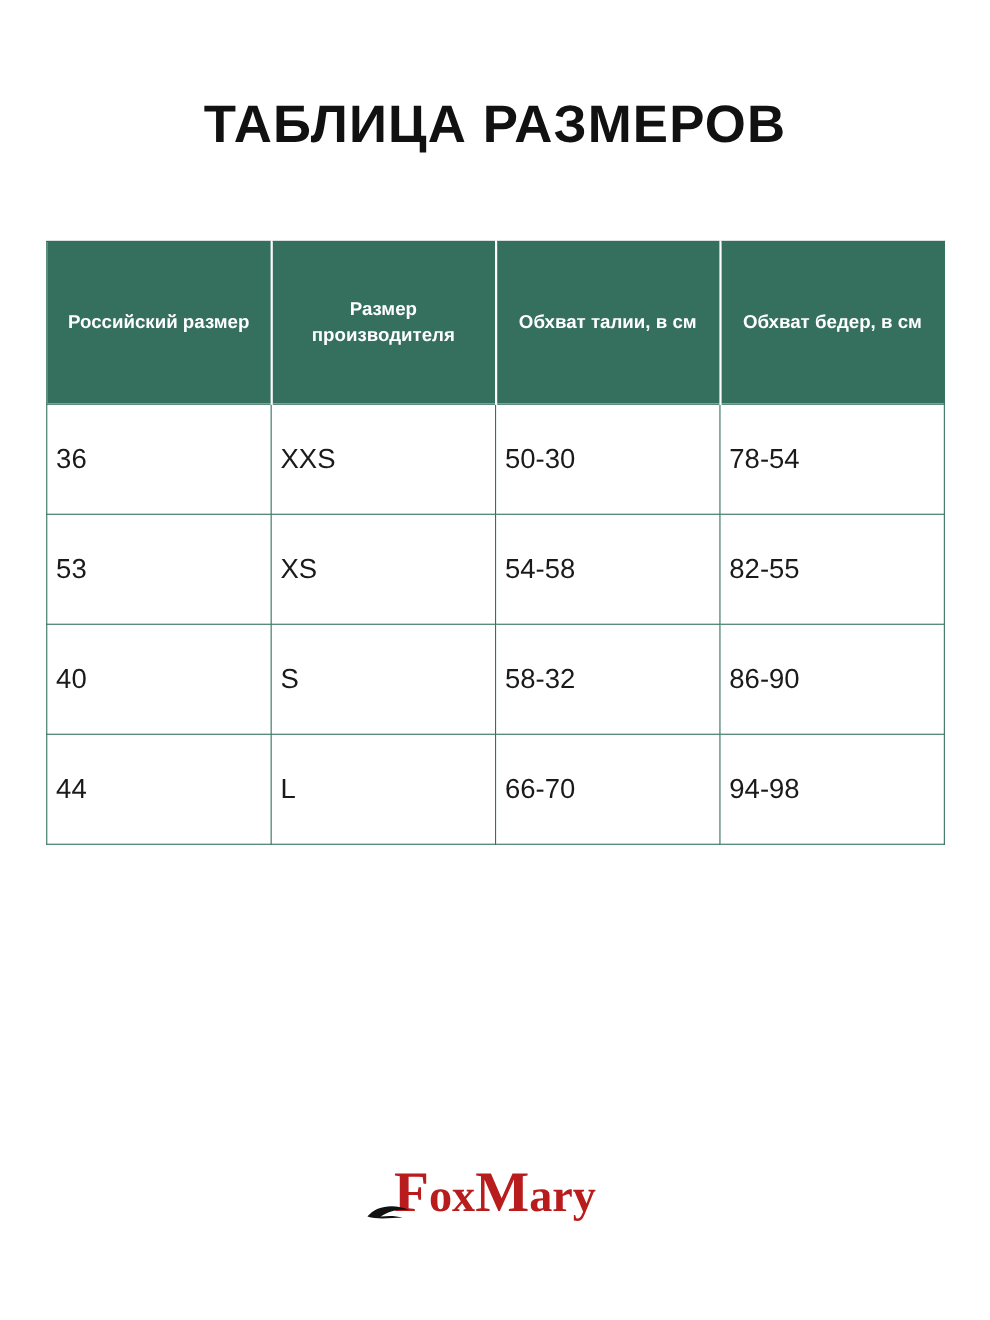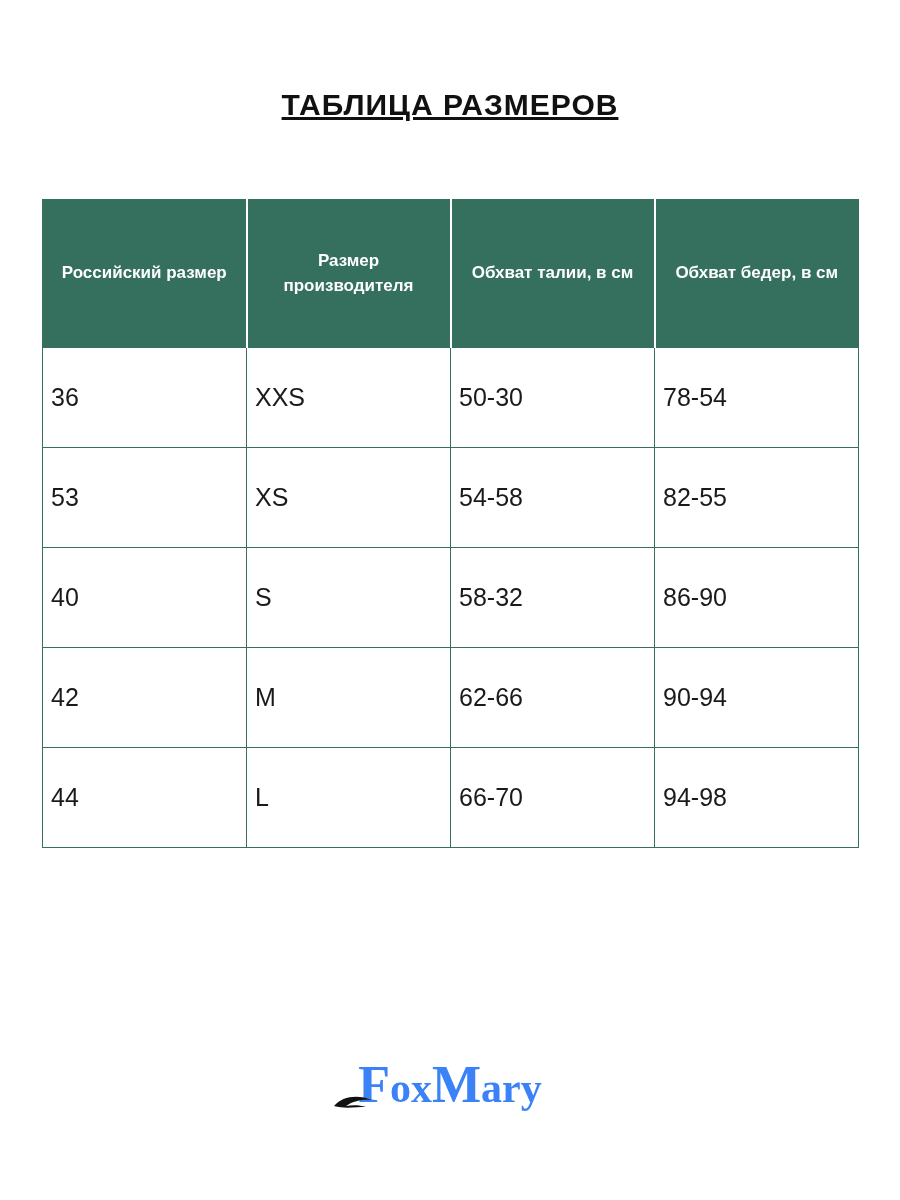--- a/index.html
+++ b/index.html
@@ -15,28 +15,27 @@
     overflow: hidden;
   }
   .page {
     width: 900px;
     height: 1200px;
     position: relative;
     box-sizing: border-box;
   }
   .page-title {
     text-align: center;
-    font-size: 30px;
+    font-size: 48px;
     font-weight: bold;
     letter-spacing: 1px;
     color: #111111;
     margin: 0;
     padding-top: 88px;
     line-height: 1.1;
-    text-decoration: underline;
   }
   .table-wrap {
     margin: 0 auto;
     padding-top: 78px;
     width: 816px;
   }
   table.size-table {
     width: 816px;
     border-collapse: collapse;
     table-layout: fixed;
@@ -79,21 +78,21 @@
     right: 0;
     bottom: 86px;
     text-align: center;
   }
   .brand-logo {
     display: inline-block;
     font-family: "Liberation Serif", serif;
     font-size: 42px;
     font-weight: bold;
     letter-spacing: 0px;
-    color: #3b82f6;
+    color: #b91c1c;
     position: relative;
     white-space: nowrap;
   }
   .brand-logo .cap {
     font-size: 52px;
   }
   .brand-swoosh {
     position: absolute;
     left: -26px;
     bottom: 2px;
@@ -138,26 +137,20 @@
           <td>54-58</td>
           <td>82-55</td>
         </tr>
         <tr>
           <td>40</td>
           <td>S</td>
           <td>58-32</td>
           <td>86-90</td>
         </tr>
         <tr>
-          <td>42</td>
-          <td>M</td>
-          <td>62-66</td>
-          <td>90-94</td>
-        </tr>
-        <tr>
           <td>44</td>
           <td>L</td>
           <td>66-70</td>
           <td>94-98</td>
         </tr>
       </tbody>
     </table>
   </div>
 
   <div class="brand">

